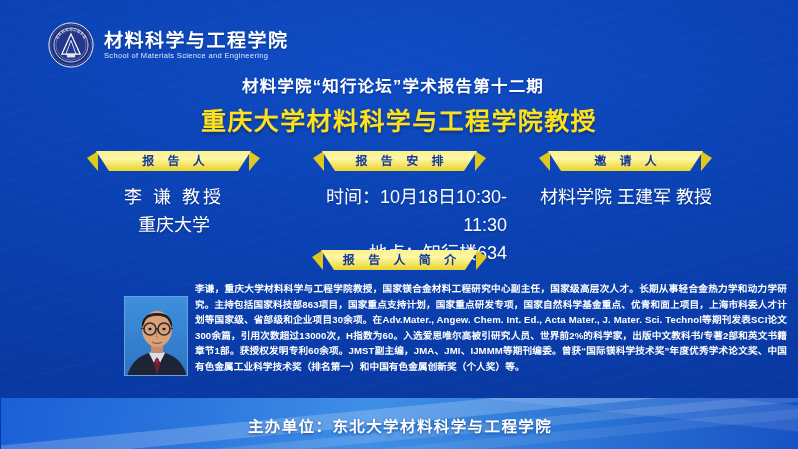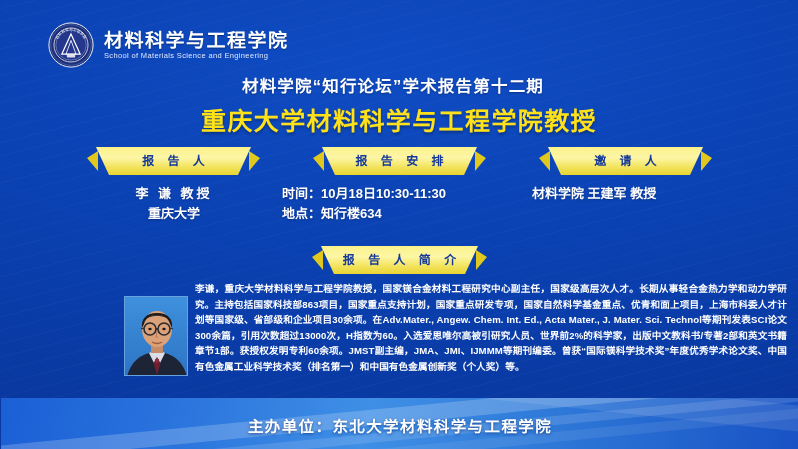--- a/index.html
+++ b/index.html
@@ -56,21 +56,21 @@
     font-size:25px; font-weight:bold; color:#ffe11a; letter-spacing:1.4px;
     text-shadow:0 2px 3px rgba(0,0,0,0.32);
   }
 
   
   .ribbon {
     position:absolute; height:20px;
     display:flex; align-items:center; justify-content:center;
   }
   .ribbon .rib-body {
-    position:relative; width:100%; height:28px;
+    position:relative; width:100%; height:20px;
     background:linear-gradient(180deg,#fbf28a 0%,#fdf6a6 38%,#f2e35c 72%,#e8d431 100%);
     clip-path:polygon(10px 0, calc(100% - 10px) 0, 100% 0, calc(100% - 13px) 100%, 13px 100%, 0 0);
     display:flex; align-items:center; justify-content:center;
   }
   .ribbon .rib-label {
     font-size:12px; font-weight:bold; color:#15399b; letter-spacing:5px;
     text-indent:5px; white-space:nowrap; line-height:1;
   }
   .ribbon .tail {
     position:absolute; top:0; width:11px; height:20px;
@@ -80,26 +80,26 @@
   .ribbon .tail.right { right:-9px; clip-path:polygon(0 0, 0 100%, 100% 35%); }
 
   #ribbon-speaker  { left:96px;  top:151px; width:155px; }
   #ribbon-schedule { left:322px; top:151px; width:155px; }
   #ribbon-host     { left:548px; top:151px; width:155px; }
   #ribbon-bio      { left:321px; top:242px; width:157px;margin-top:8px; }
 
   
   .col {
     position:absolute; top:184px; color:#ffffff;
-    font-size:13px; font-weight:bold; line-height:1.55;
+    font-size:18px; font-weight:normal; line-height:1.55;
     text-shadow:0 1px 2px rgba(0,0,0,0.28);
   }
   #col-speaker  { left:80px;  width:188px; text-align:center; }
-  #col-schedule { left:282px; width:215px; text-align:left; }
-  #col-host     { left:532px; width:188px; text-align:left; }
+  #col-schedule { left:292px; width:215px; text-align:right; }
+  #col-host     { left:532px; width:188px; text-align:center; }
   #col-speaker .l1 { letter-spacing:3px; }
 
   
   .bio-panel {
     position:absolute; left:110px; top:268px; width:690px; height:128px;
   }
   .bio-photo {
     position:absolute; left:14px; top:28px; width:64px; height:80px;
     border:1px solid rgba(255,255,255,0.28);
     overflow:hidden; background:#2f7fd0;

